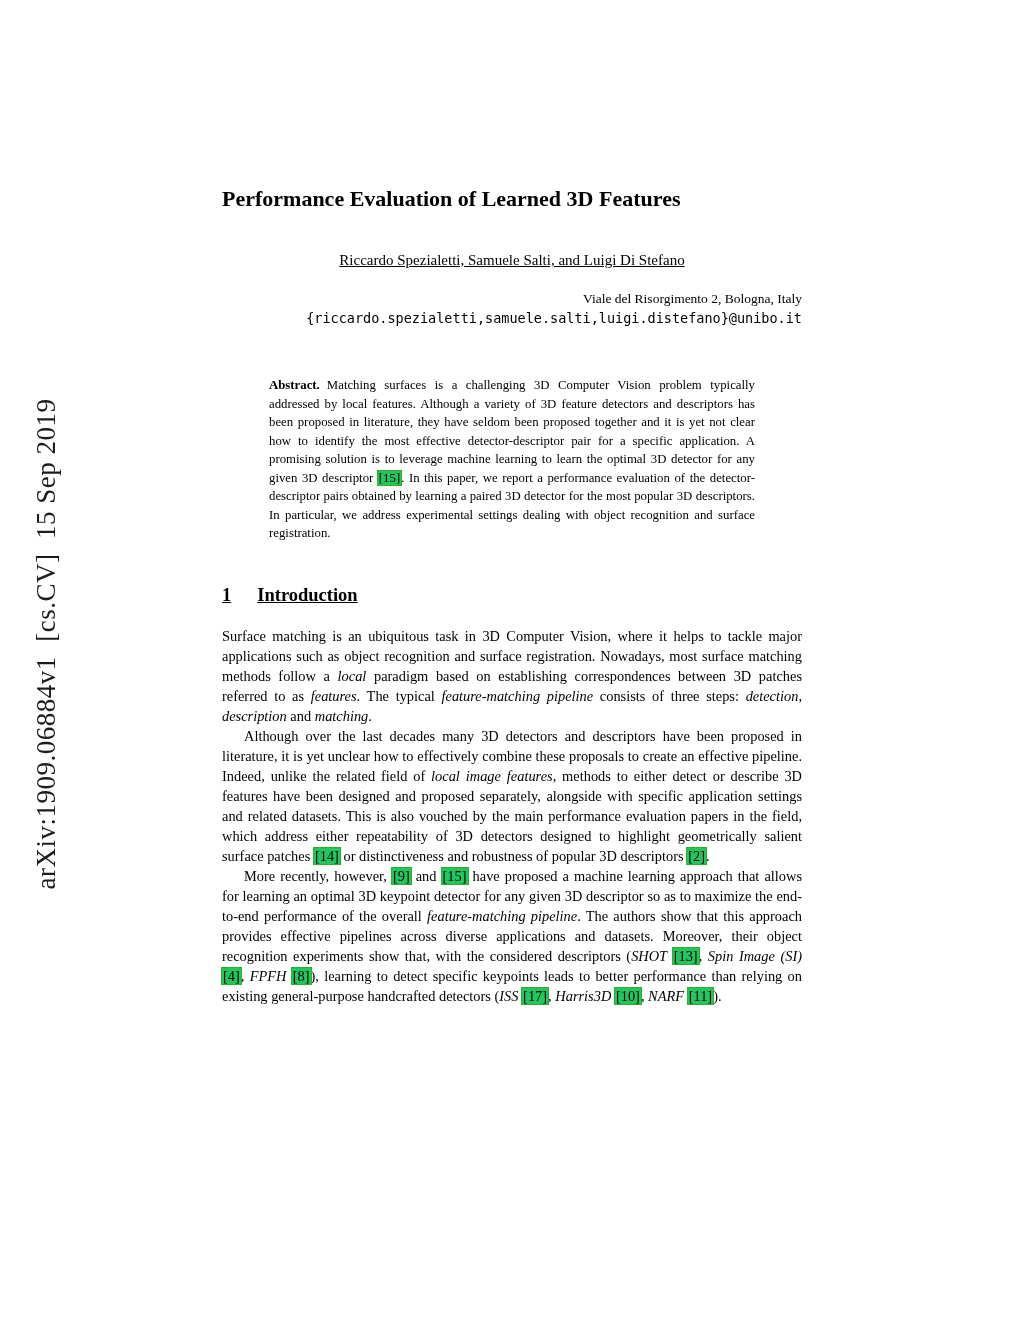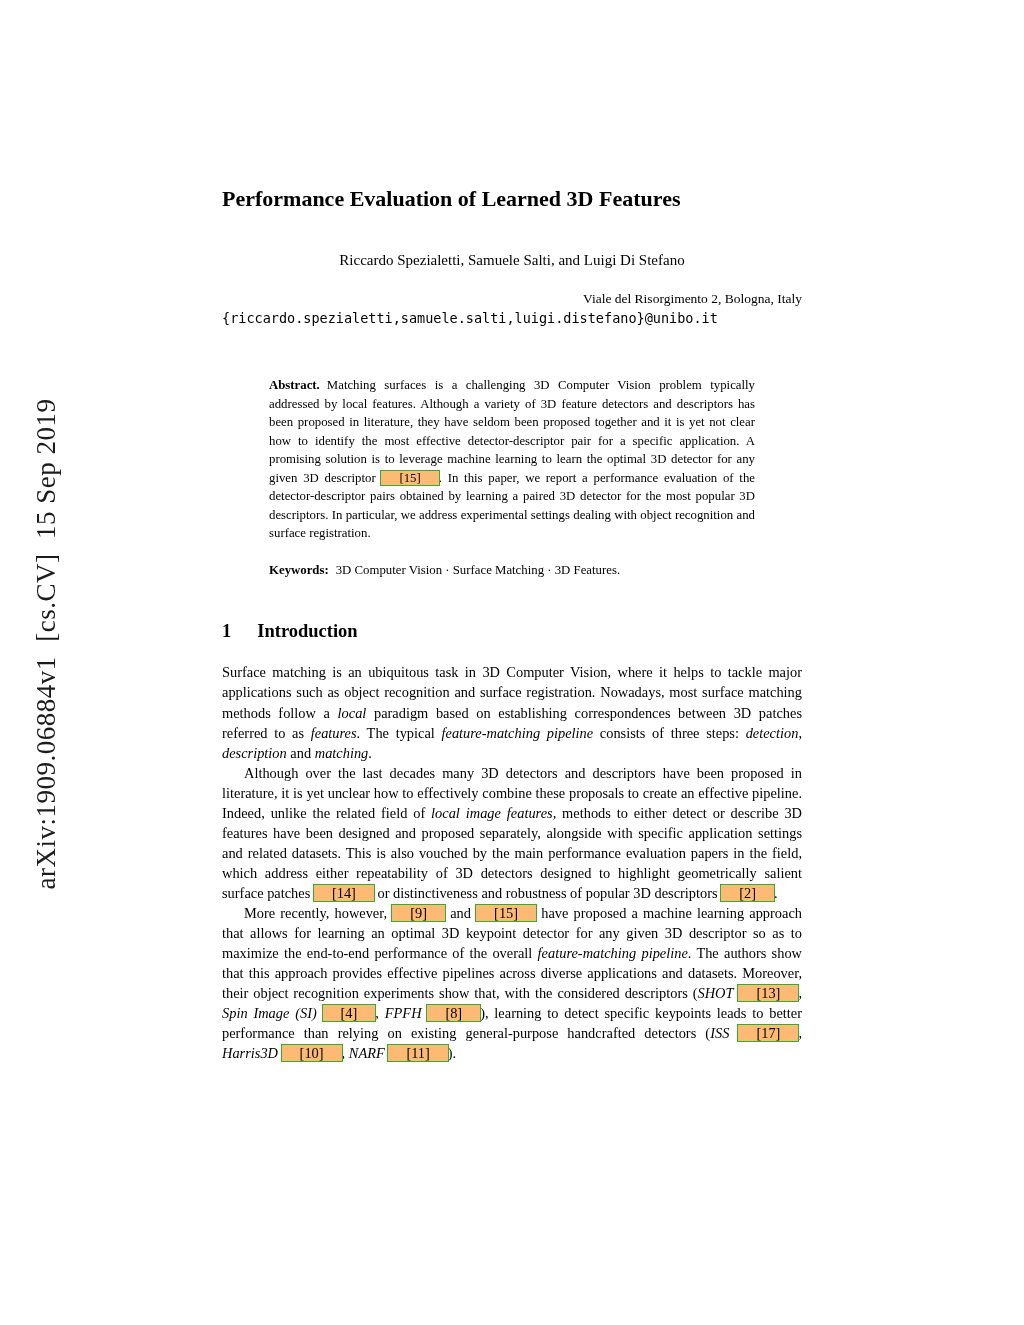--- a/index.html
+++ b/index.html
@@ -24,54 +24,55 @@
     color: #1c1c1c;
     letter-spacing: 0.5px;
   }
   .content { width: 580px; margin: 0 auto; padding-top: 186px; }
   .title {
     font-size: 22px;
     font-weight: bold;
     text-align: left;
     margin: 0 0 40px 0;
   }
-  .authors { font-size: 15px; text-align: center; margin: 0 0 22px 0; }
+  .authors { font-size: 15px; text-align: center; margin: 0 0 22px 0; text-decoration: underline; }
   .affiliation { font-size: 13.5px; text-align: right; margin: 0 0 3px 0; }
   .email {
     font-family: "DejaVu Sans Mono", "Liberation Mono", monospace;
     font-size: 13.5px;
-    text-align: left;
+    text-align: right;
   }
   .abstract { margin: 50px 47px 0 47px; }
   .abs-p {
     font-size: 12.8px;
     line-height: 1.45;
     text-align: justify;
     margin: 0;
   }
   .runin { margin-right: 7px; margin-top: 39px; }
   .keywords { margin-top: 18px; }
   .section {
     font-size: 18.5px;
     font-weight: bold;
     margin: 42px 0 20px 0;
+    text-decoration: underline;
   }
   .secnum { margin-right: 26px; }
   .body-p {
     font-size: 14.4px;
     line-height: 1.39;
     text-align: justify;
     margin: 0;
   }
   .indent { text-indent: 22px; }
   em { font-style: italic; }
   .cite {
-    background: #fdba74;
+    background: #22c55e;
     outline: 1px solid #2fae2f;
-    padding: 0 18px;
+    padding: 0 1px;
     cursor: pointer;
     white-space: nowrap;
   }
 </style>
 </head>
 <body>
 
 <div class="page">
 
   <div class="arxiv-banner">arXiv:1909.06884v1  [cs.CV]  15 Sep 2019</div>
@@ -82,21 +83,20 @@
 
     <div class="authors">Riccardo Spezialetti, Samuele Salti, and Luigi Di Stefano</div>
 
     <div class="affiliation">Viale del Risorgimento 2, Bologna, Italy</div>
 
     <div class="email">{riccardo.spezialetti,samuele.salti,luigi.distefano}@unibo.it</div>
 
     <div class="abstract">
       <p class="abs-p"><b class="runin">Abstract.</b><span>Matching surfaces is a challenging 3D Computer Vision problem typically addressed by local features. Although a variety of 3D feature detectors and descriptors has been proposed in literature, they have seldom been proposed together and it is yet not clear how to identify the most effective detector-descriptor pair for a specific application. A promising solution is to leverage machine learning to learn the optimal 3D detector for any given 3D descriptor <span class="cite">[15]</span>. In this paper, we report a performance evaluation of the detector-descriptor pairs obtained by learning a paired 3D detector for the most popular 3D descriptors. In particular, we address experimental settings dealing with object recognition and surface registration.</span></p>
 
-      <p class="abs-p keywords"><b class="runin">Keywords:</b><span>3D Computer Vision · Surface Matching · 3D Features.</span></p>
     </div>
 
     <h2 class="section"><span class="secnum">1</span><span>Introduction</span></h2>
 
     <p class="body-p">Surface matching is an ubiquitous task in 3D Computer Vision, where it helps to tackle major applications such as object recognition and surface registration. Nowadays, most surface matching methods follow a <em>local</em> paradigm based on establishing correspondences between 3D patches referred to as <em>features</em>. The typical <em>feature-matching pipeline</em> consists of three steps: <em>detection</em>, <em>description</em> and <em>matching</em>.</p>
 
     <p class="body-p indent">Although over the last decades many 3D detectors and descriptors have been proposed in literature, it is yet unclear how to effectively combine these proposals to create an effective pipeline. Indeed, unlike the related field of <em>local image features</em>, methods to either detect or describe 3D features have been designed and proposed separately, alongside with specific application settings and related datasets. This is also vouched by the main performance evaluation papers in the field, which address either repeatability of 3D detectors designed to highlight geometrically salient surface patches <span class="cite">[14]</span> or distinctiveness and robustness of popular 3D descriptors <span class="cite">[2]</span>.</p>
 
     <p class="body-p indent">More recently, however, <span class="cite">[9]</span> and <span class="cite">[15]</span> have proposed a machine learning approach that allows for learning an optimal 3D keypoint detector for any given 3D descriptor so as to maximize the end-to-end performance of the overall <em>feature-matching pipeline</em>. The authors show that this approach provides effective pipelines across diverse applications and datasets. Moreover, their object recognition experiments show that, with the considered descriptors (<em>SHOT</em> <span class="cite">[13]</span>, <em>Spin Image (SI)</em> <span class="cite">[4]</span>, <em>FPFH</em> <span class="cite">[8]</span>), learning to detect specific keypoints leads to better performance than relying on existing general-purpose handcrafted detectors (<em>ISS</em> <span class="cite">[17]</span>, <em>Harris3D</em> <span class="cite">[10]</span>, <em>NARF</em> <span class="cite">[11]</span>).</p>
 

